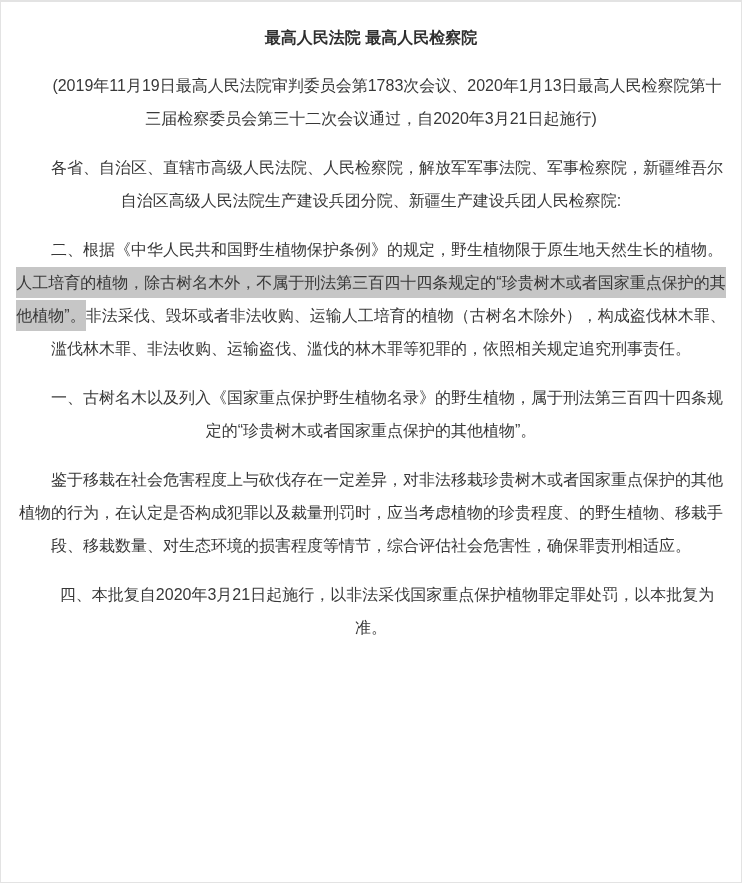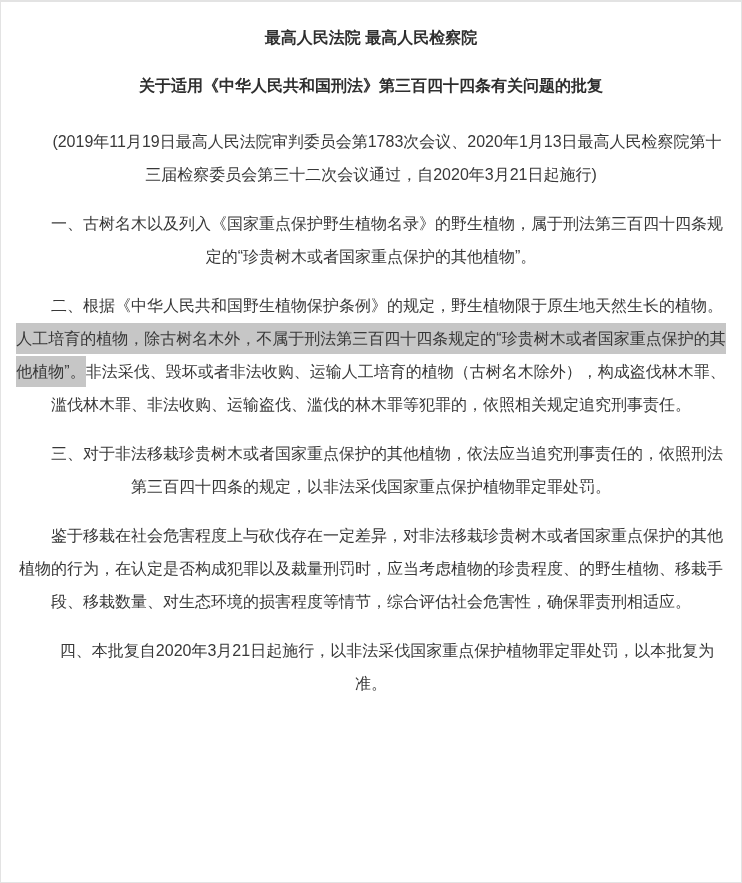--- a/index.html
+++ b/index.html
@@ -45,29 +45,28 @@
     padding: 7px 0;
   }
 </style>
 </head>
 <body>
 
 <div class="page">
 
   <div class="doc-title authority">最高人民法院 最高人民检察院</div>
 
-  <div class="doc-title subject">关于适用《中华人民共和国刑法》第三百四十四条有关问题的批复</div>
 
   <p class="para">(2019年11月19日最高人民法院审判委员会第1783次会议、2020年1月13日最高人民检察院第十三届检察委员会第三十二次会议通过，自2020年3月21日起施行)</p>
 
+  <p class="para">各省、自治区、直辖市高级人民法院、人民检察院，解放军军事法院、军事检察院，新疆维吾尔自治区高级人民法院生产建设兵团分院、新疆生产建设兵团人民检察院:</p>
 
+
+  <p class="para"><span>二、根据《中华人民共和国野生植物保护条例》的规定，野生植物限于原生地天然生长的植物。</span><span class="highlight">人工培育的植物，除古树名木外，不属于刑法第三百四十四条规定的“珍贵树木或者国家重点保护的其他植物”。</span><span>非法采伐、毁坏或者非法收购、运输人工培育的植物（古树名木除外），构成盗伐林木罪、滥伐林木罪、非法收购、运输盗伐、滥伐的林木罪等犯罪的，依照相关规定追究刑事责任。</span></p>
 
   <p class="para">一、古树名木以及列入《国家重点保护野生植物名录》的野生植物，属于刑法第三百四十四条规定的“珍贵树木或者国家重点保护的其他植物”。</p>
 
-  <p class="para"><span>二、根据《中华人民共和国野生植物保护条例》的规定，野生植物限于原生地天然生长的植物。</span><span class="highlight">人工培育的植物，除古树名木外，不属于刑法第三百四十四条规定的“珍贵树木或者国家重点保护的其他植物”。</span><span>非法采伐、毁坏或者非法收购、运输人工培育的植物（古树名木除外），构成盗伐林木罪、滥伐林木罪、非法收购、运输盗伐、滥伐的林木罪等犯罪的，依照相关规定追究刑事责任。</span></p>
-
-  <p class="para">三、对于非法移栽珍贵树木或者国家重点保护的其他植物，依法应当追究刑事责任的，依照刑法第三百四十四条的规定，以非法采伐国家重点保护植物罪定罪处罚。</p>
 
   <p class="para">鉴于移栽在社会危害程度上与砍伐存在一定差异，对非法移栽珍贵树木或者国家重点保护的其他植物的行为，在认定是否构成犯罪以及裁量刑罚时，应当考虑植物的珍贵程度、的野生植物、移栽手段、移栽数量、对生态环境的损害程度等情节，综合评估社会危害性，确保罪责刑相适应。</p>
 
   <p class="para">四、本批复自2020年3月21日起施行，以非法采伐国家重点保护植物罪定罪处罚，以本批复为准。</p>
 
 </div>
 
 </body></html>

